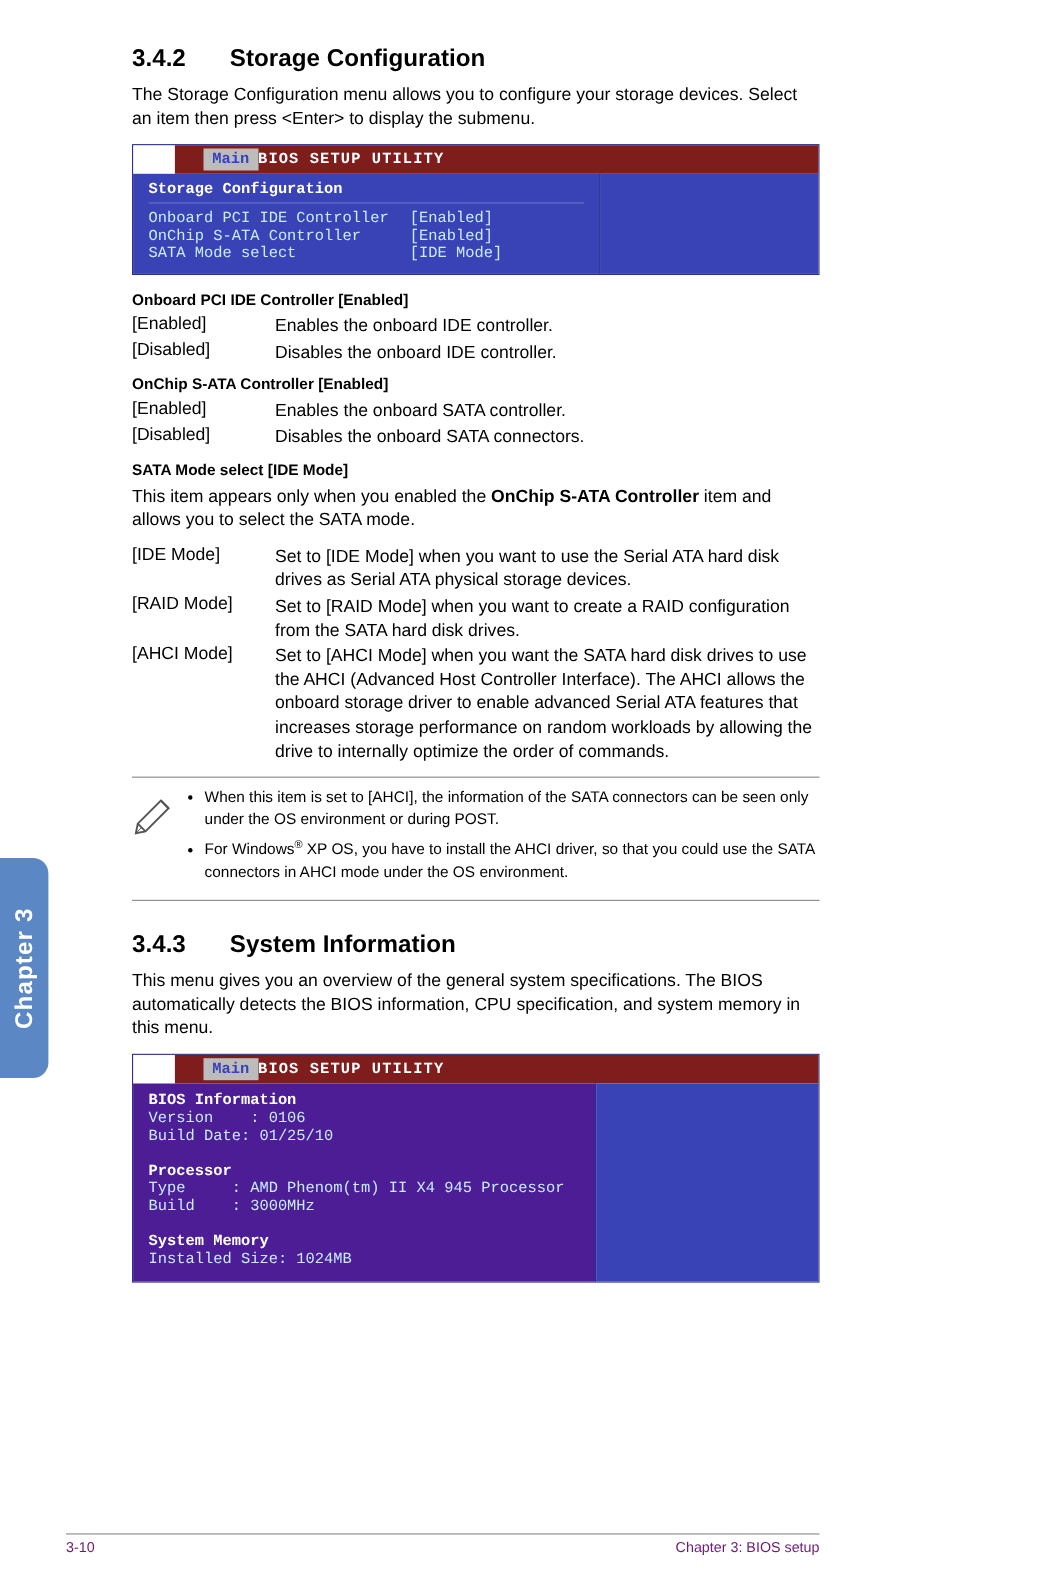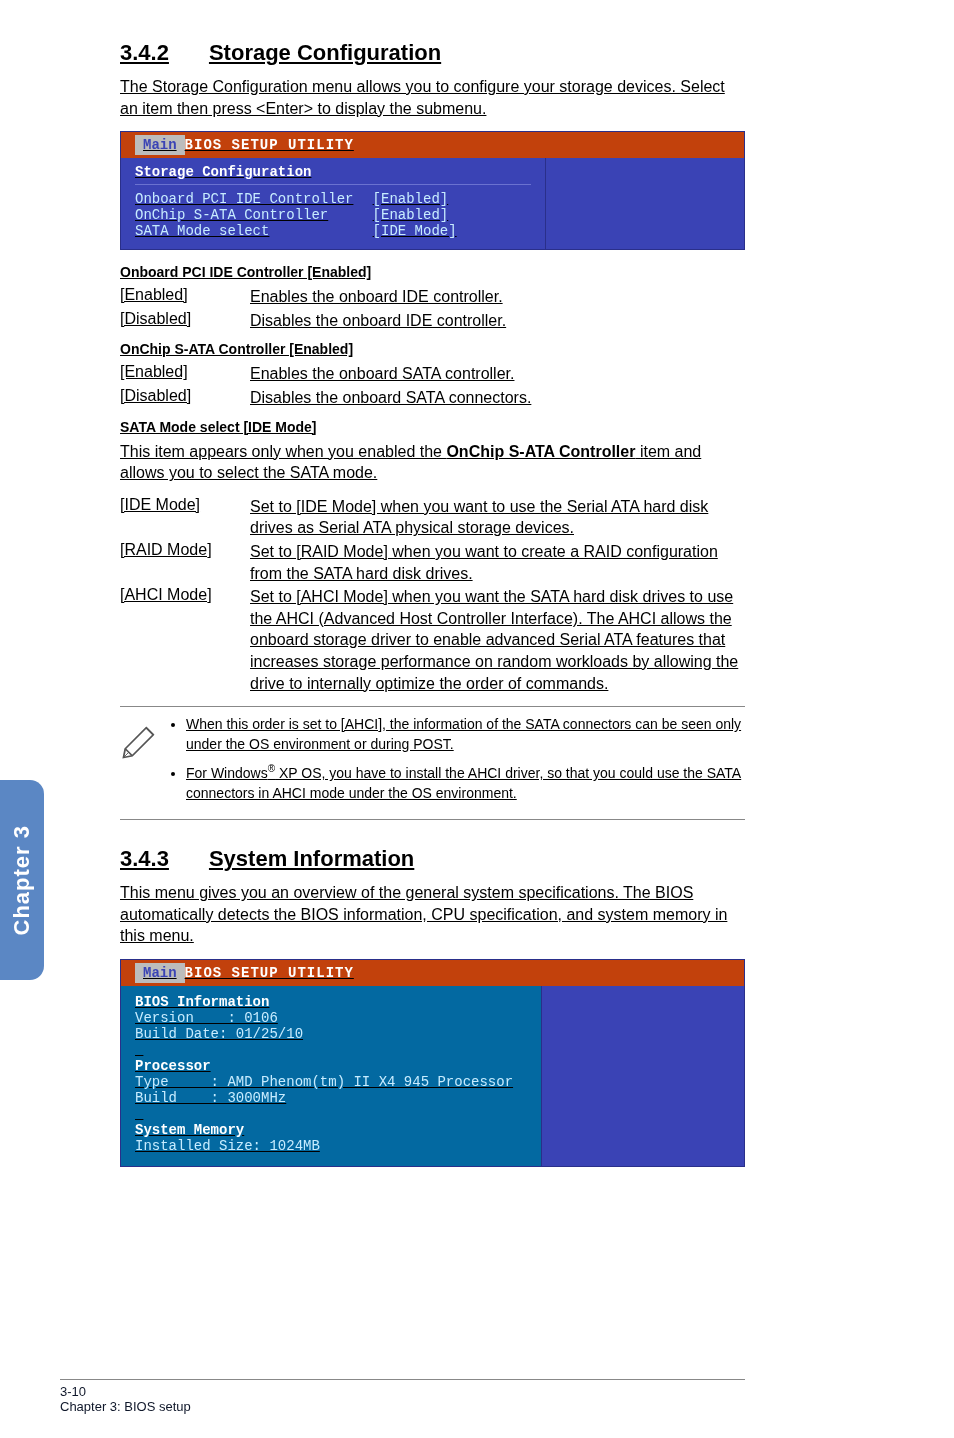--- a/index.html
+++ b/index.html
@@ -1,47 +1,47 @@
 <!DOCTYPE html>
 <html><head>
 <meta charset="utf-8">
 <style>
   * { margin: 0; padding: 0; box-sizing: border-box; }
   html, body { width: 954px; background: #fff; font-family: Arial, Helvetica, sans-serif; color: #000; }
-  .page { padding: 40px 60px 20px 120px; width: 805px; position: relative; min-height: 1438px; text-decoration: underline; }
+  .page { padding: 40px 60px 20px 120px; width: 805px; position: relative; min-height: 1438px; }
   .section-num { font-size: 22px; font-weight: bold; }
   .section-title { font-size: 22px; font-weight: bold; margin-left: 40px; }
   .heading-row { display: flex; align-items: baseline; margin-bottom: 10px; }
   .body-text { font-size: 16px; line-height: 1.35; margin-bottom: 12px; }
   .bios-box { border: 1px solid #2a2f8a; margin-bottom: 14px; font-family: "Courier New", monospace; font-size: 14px; }
-  .bios-titlebar { background: #c2410c; color: #fff; padding: 3px 0; display: flex; align-items: center; }
+  .bios-titlebar { background: #7f1d1d; color: #fff; padding: 3px 12px; display: flex; align-items: center; margin-left: 38px; }
   .bios-titlebar .title-center { flex: 1; text-align: left; font-weight: bold; letter-spacing: 1px; }
   .bios-tab { background: #bcbcbc; color: #3a43b5; padding: 2px 8px; margin-left: 14px; font-weight: bold; }
   .bios-body { display: flex; }
   .bios-left { flex: 2; background: #3a43b5; color: #fff; padding: 6px 14px 10px 14px; border-right: 1px solid #2a2f8a; }
   .bios-right { flex: 1; background: #3a43b5; }
   .bios-sub-heading { color: #fff; font-weight: bold; padding-bottom: 4px; border-bottom: 1px solid #6a72d0; margin-bottom: 6px; }
   .bios-row { display: flex; color: #c7ecff; }
   .bios-row .k { width: 60%; }
   .bios-row .v { width: 40%; }
-  .bios-info-left { background: #0369a1; color: #c7ecff; padding: 8px 2px 12px 14px; flex: 2; border-right: 1px solid #2a2f8a; }
+  .bios-info-left { background: #4c1d95; color: #c7ecff; padding: 8px 2px 12px 14px; flex: 2; border-right: 1px solid #2a2f8a; }
   .bios-info-left .white { color: #fff; font-weight: bold; }
   .bios-info-left .line { white-space: pre; }
   .sub-heading { font-size: 14px; font-weight: bold; margin: 6px 0 6px 0; }
   .kv-table { display: table; width: 100%; margin-bottom: 8px; }
   .kv-row { display: table-row; }
   .kv-key { display: table-cell; width: 130px; font-size: 16px; vertical-align: top; padding-bottom: 2px; }
   .kv-val { display: table-cell; font-size: 16px; vertical-align: top; padding-bottom: 2px; line-height: 1.35; }
   .note-box { display: flex; align-items: flex-start; border-top: 1px solid #888; border-bottom: 1px solid #888; padding: 8px 0; margin: 10px 0 26px 0; }
   .note-icon { width: 48px; flex-shrink: 0; padding-top: 4px; }
   .note-list { font-size: 14px; line-height: 1.4; }
   .note-list li { margin-left: 18px; margin-bottom: 8px; list-style: disc; }
   .side-tab { position: absolute; left: 0; top: 780px; width: 44px; height: 200px; background: #5b87c4; border-top-right-radius: 14px; border-bottom-right-radius: 14px; display: flex; align-items: center; justify-content: center; }
   .side-tab span { color: #fff; font-size: 22px; font-weight: bold; writing-mode: vertical-rl; transform: rotate(180deg); letter-spacing: 1px; }
-  .footer { position: absolute; bottom: 24px; left: 60px; right: 60px; border-top: 1px solid #888; display: flex; justify-content: space-between; font-size: 13px; padding-top: 4px; color: #0f172a; flex-direction: column; }
+  .footer { position: absolute; bottom: 24px; left: 60px; right: 60px; border-top: 1px solid #888; display: flex; justify-content: space-between; font-size: 13px; padding-top: 4px; color: #701a75; }
   .pencil-svg { width: 42px; height: 42px; }
   .bold { font-weight: bold; }
   .sup { font-size: 10px; vertical-align: super; }
 </style>
 </head>
 <body>
 
 <div class="side-tab">
   <span>Chapter 3</span>
 </div>
@@ -126,21 +126,21 @@
   <div class="note-box">
     <div class="note-icon">
       <svg class="pencil-svg" viewBox="0 0 48 48">
         <path d="M6 34 L30 10 L38 18 L14 42 L4 44 Z" fill="none" stroke="#555" stroke-width="2"></path>
         <path d="M30 10 L38 18" fill="none" stroke="#555" stroke-width="2"></path>
         <path d="M6 34 L14 42" fill="none" stroke="#555" stroke-width="2"></path>
         <path d="M4 44 L10 38" fill="none" stroke="#555" stroke-width="1"></path>
       </svg>
     </div>
     <ul class="note-list">
-      <li>When this order is set to [AHCI], the information of the SATA connectors can be seen only under the OS environment or during POST.</li>
+      <li>When this item is set to [AHCI], the information of the SATA connectors can be seen only under the OS environment or during POST.</li>
       <li>
         <span>For Windows</span><span class="sup">®</span><span> XP OS, you have to install the AHCI driver, so that you could use the SATA connectors in AHCI mode under the OS environment.</span>
       </li>
     </ul>
   </div>
 
   <div class="heading-row">
     <span class="section-num">3.4.3</span>
     <span class="section-title">System Information</span>
   </div>

